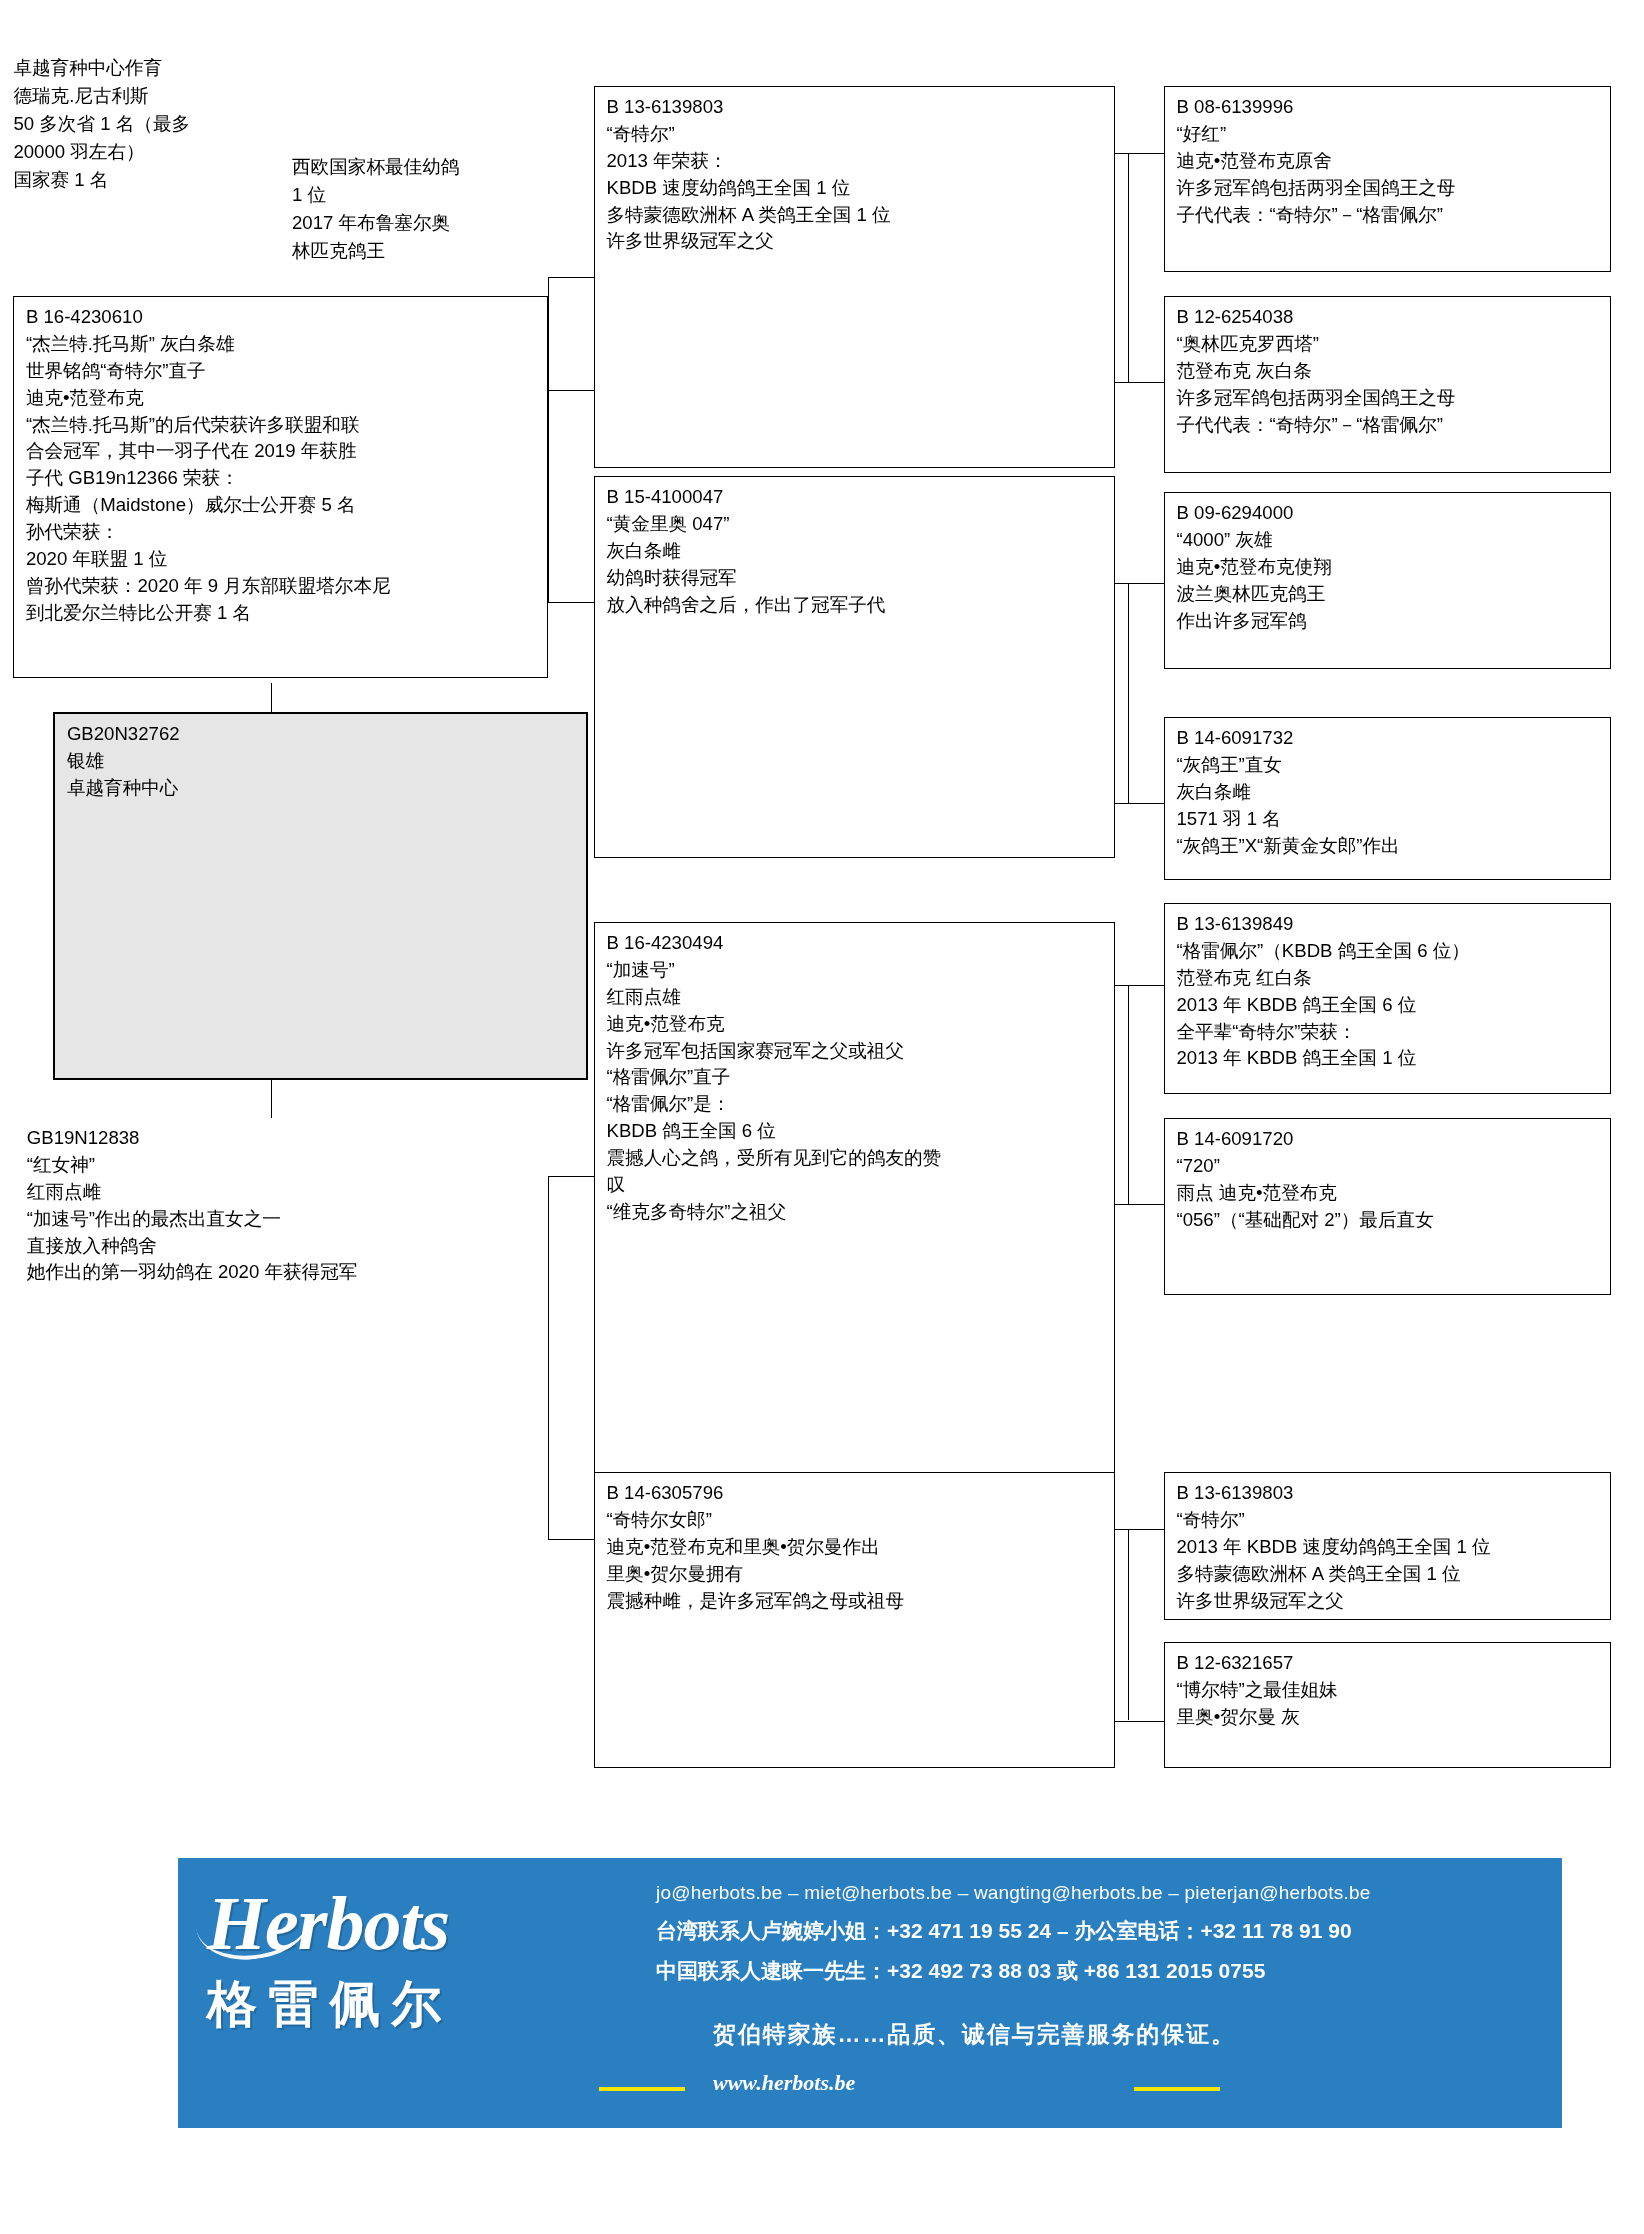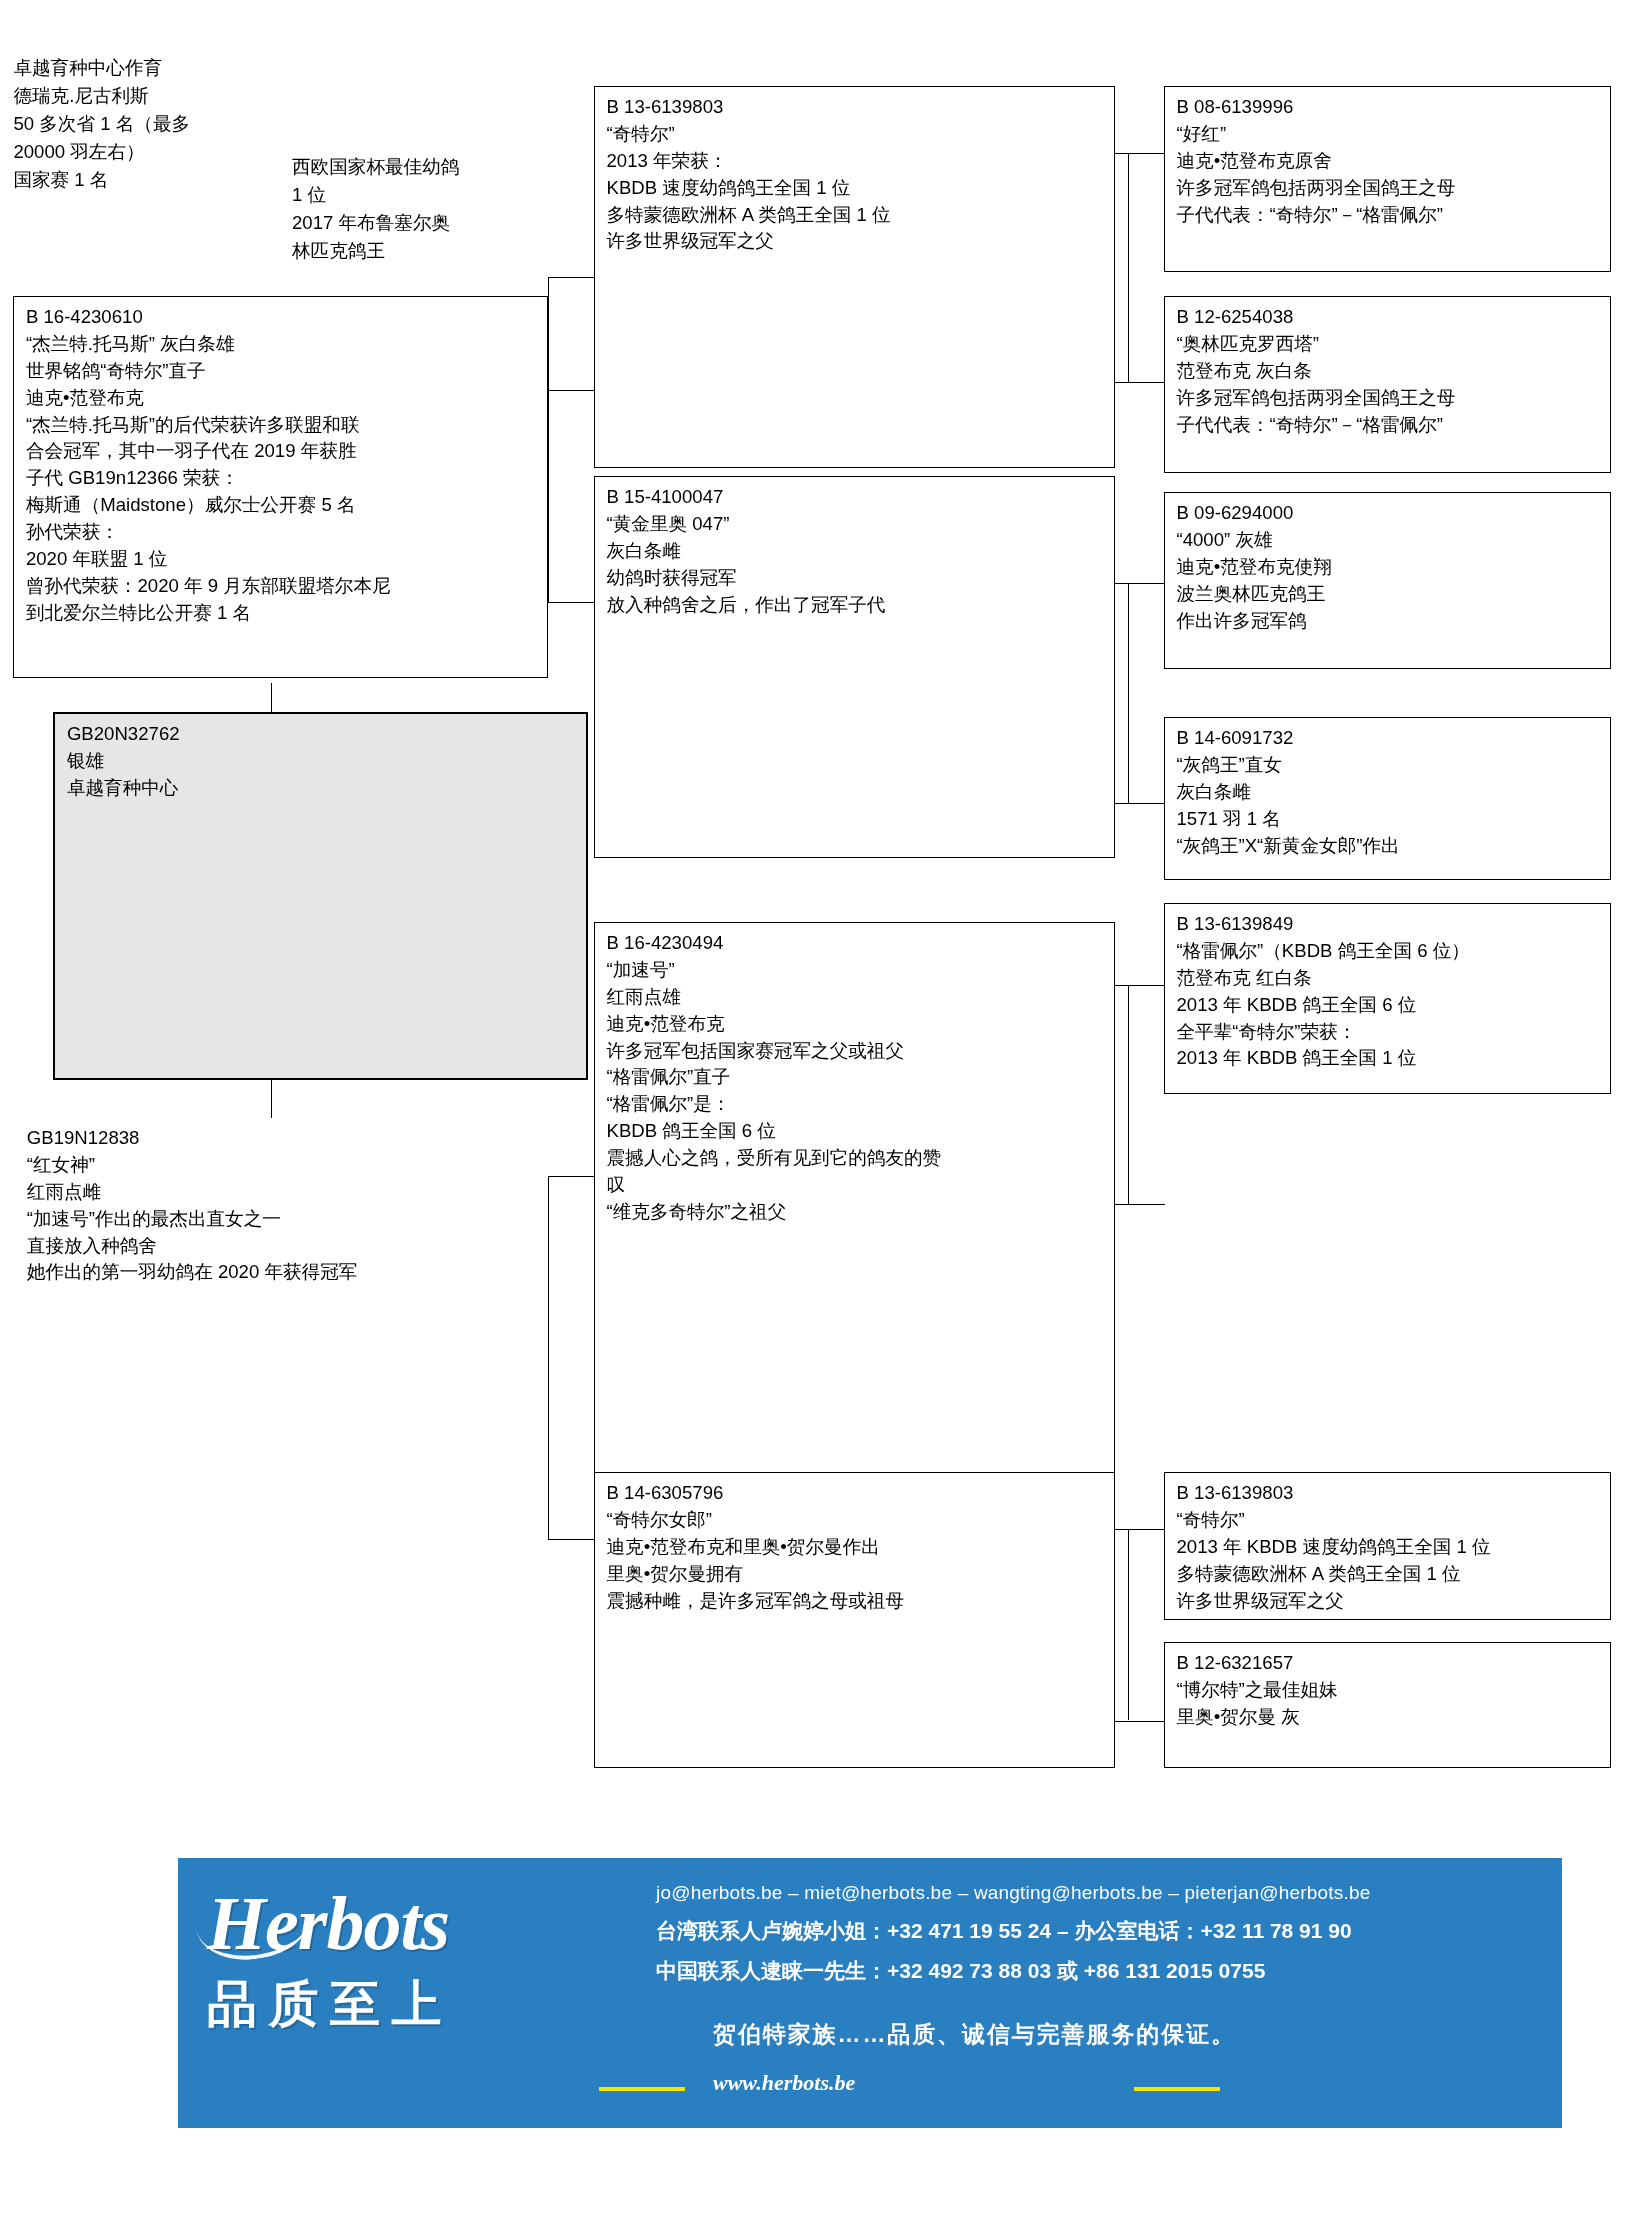--- a/index.html
+++ b/index.html
@@ -263,37 +263,41 @@
 1571 羽 1 名
 “灰鸽王”X“新黄金女郎”作出</div>
 
   <div class="box" style="left:1164px; top:903px; width:447px; height:191px;">B 13-6139849
 “格雷佩尔”（KBDB 鸽王全国 6 位）
 范登布克 红白条
 2013 年 KBDB 鸽王全国 6 位
 全平辈“奇特尔”荣获：
 2013 年 KBDB 鸽王全国 1 位</div>
 
+  <div class="box" style="left:1164px; top:1118px; width:447px; height:177px;">B 14-6091720
+“720”
+雨点 迪克•范登布克
+“056”（“基础配对 2”）最后直女</div>
 
   <div class="box" style="left:1164px; top:1472px; width:447px; height:148px;">B 13-6139803
 “奇特尔”
 2013 年 KBDB 速度幼鸽鸽王全国 1 位
 多特蒙德欧洲杯 A 类鸽王全国 1 位
 许多世界级冠军之父</div>
 
   <div class="box" style="left:1164px; top:1642px; width:447px; height:126px;">B 12-6321657
 “博尔特”之最佳姐妹
 里奥•贺尔曼 灰</div>
 
   <div class="banner">
     <div class="banner-inner">
       <div class="herbots-logo">
         <div class="feather"></div>
         <div class="herbots-word">Herbots</div>
-        <div class="herbots-sub">品质至上</div>
+        <div class="herbots-sub">格雷佩尔</div>
       </div>
       <div class="bcontact">
         <div class="line1">jo@herbots.be – miet@herbots.be – wangting@herbots.be – pieterjan@herbots.be</div>
         <div class="cn">台湾联系人卢婉婷小姐：+32 471 19 55 24 – 办公室电话：+32 11 78 91 90</div>
         <div class="cn">中国联系人逮睐一先生：+32 492 73 88 03 或 +86 131 2015 0755</div>
       </div>
       <div class="bslogan">贺伯特家族……品质、诚信与完善服务的保证。</div>
       <div class="brule l"></div>
       <div class="brule r"></div>
       <div class="bsite">www.herbots.be</div>

